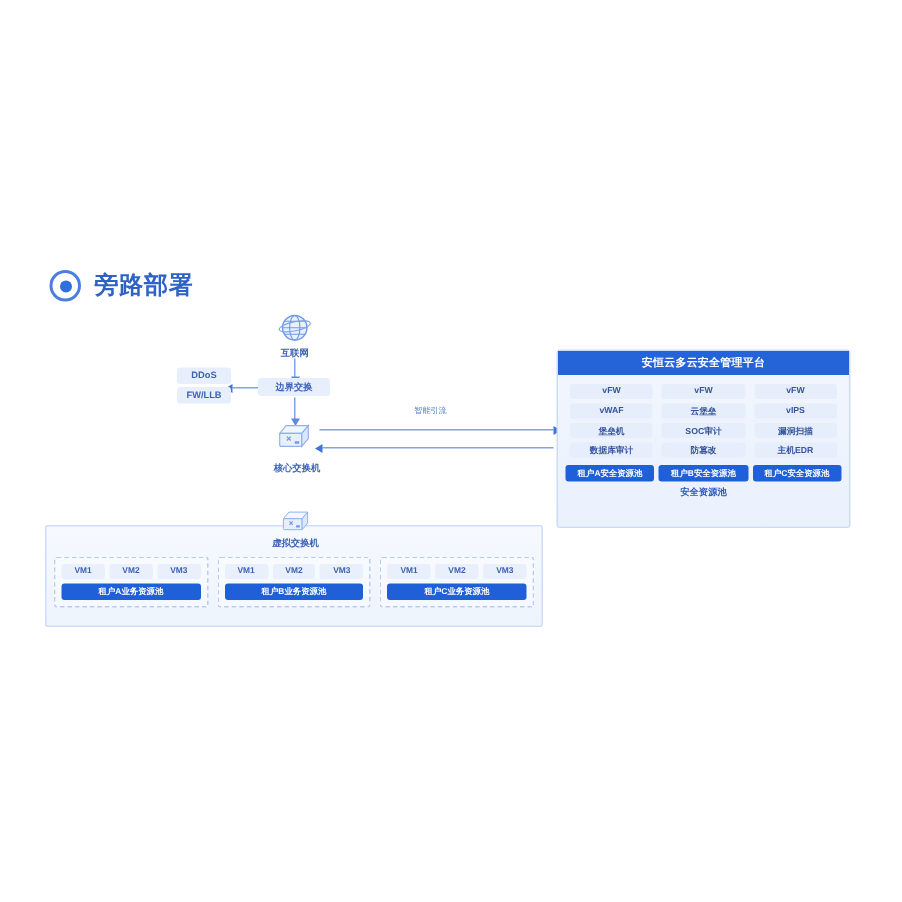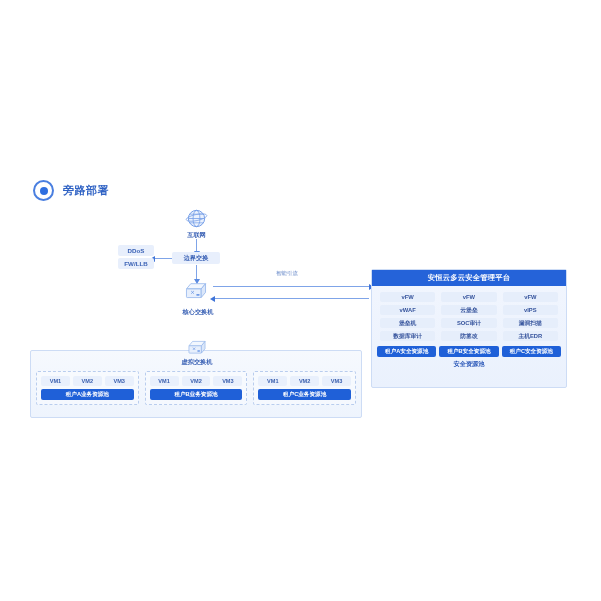--- a/index.html
+++ b/index.html
@@ -9,21 +9,21 @@
     font-family: "Liberation Sans", "DejaVu Sans", sans-serif;
     overflow: hidden;
   }
   #stage { position: relative; width: 601px; height: 601px; background: #fff; }
 
   
   .title-row { position: absolute; left: 33px; top: 180px; display: flex; align-items: center; gap: 9px; }
   .title-icon { width: 21px; height: 21px; border-radius: 50%; border: 2.5px solid #4a7fe0;
                 display: flex; align-items: center; justify-content: center; background: #fff; }
   .title-icon i { display:block; width: 8px; height: 8px; border-radius: 50%; background: #2f6fe0; }
-  .title-text { font-size: 11px; font-weight: bold; color: #2f62c4; letter-spacing: .5px; }
+  .title-text { font-size: 16px; font-weight: bold; color: #2f62c4; letter-spacing: .5px; }
 
   
   .node-label { font-size: 6.2px; color: #3b62b5; text-align: center; white-space: nowrap; font-weight: bold; }
 
   
   .globe { position: absolute; left: 185px; top: 207px; width: 23px; height: 23px; }
   .globe svg { width: 100%; height: 100%; display: block; }
   .lbl-internet { position: absolute; left: 170px; top: 231px; width: 53px; }
 
   
@@ -47,21 +47,21 @@
   .sw-icon svg { width: 100%; height: 100%; display:block; }
   .lbl-core { position: absolute; left: 168px; top: 308px; width: 60px; }
 
   
   .flow-label { position: absolute; left: 259px; top: 270px; width: 56px;
                 font-size: 5.4px; color: #5b7fc4; text-align: center; white-space: nowrap; }
 
   
   .panel { position: absolute; left: 371px; top: 233px; width: 196px; height: 119px;
            background: linear-gradient(180deg,#f2f6fe 0%,#eaf1fd 100%);
-           border: 1px solid #cddcf5; border-radius: 2px; margin-top: 36px; }
+           border: 1px solid #cddcf5; border-radius: 2px; }
   .panel-head { height: 16px; background: #2563d9; display:flex; align-items:center; justify-content:center;
                 font-size: 7.3px; color:#fff; font-weight: bold; letter-spacing:.2px; white-space:nowrap; }
   .panel-grid { display: grid; grid-template-columns: 1fr 1fr 1fr; gap: 3px 6px;
                 padding: 6px 8px 3px 8px; }
   .cell { background: #e6eefb; border-radius: 2px; height: 10px;
           display:flex; align-items:center; justify-content:center;
           font-size: 5.8px; color: #35539c; white-space: nowrap; font-weight: bold; }
   .pool-row { display: grid; grid-template-columns: 1fr 1fr 1fr; gap: 3px; padding: 2px 5px 0 5px; }
   .pool { background: #1f60d8; border-radius: 2px; height: 11px;
           display:flex; align-items:center; justify-content:center;

